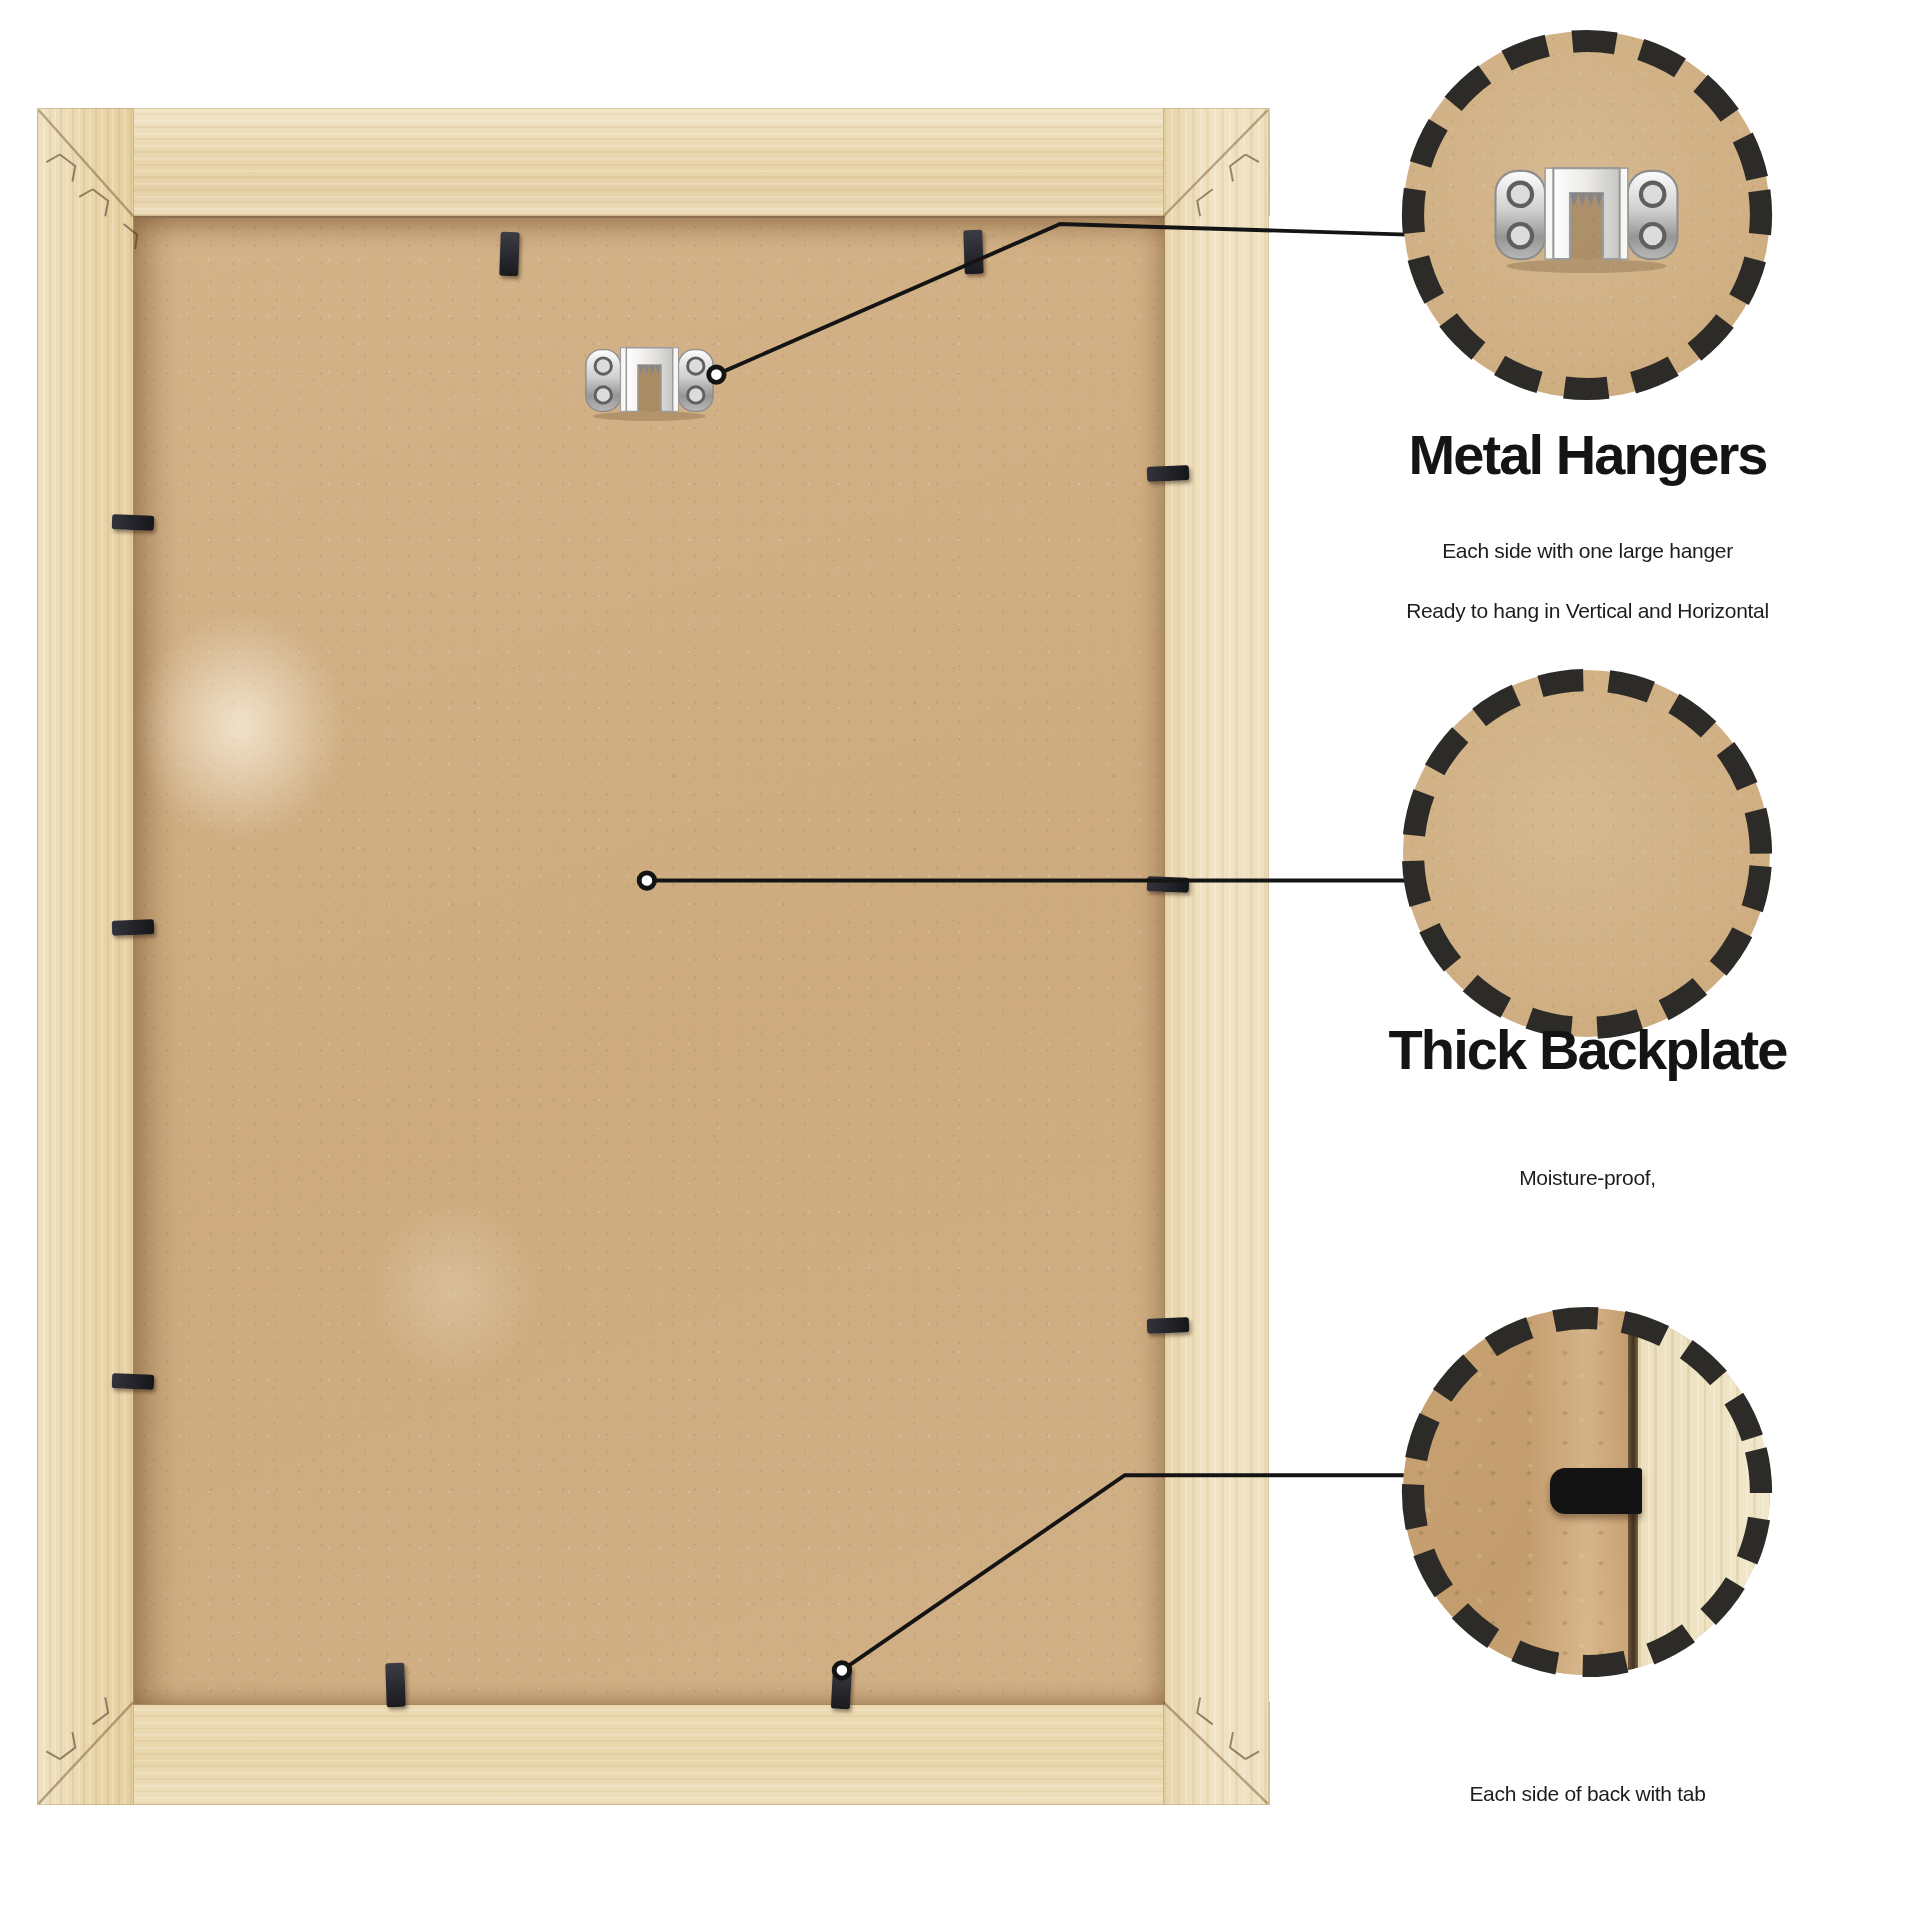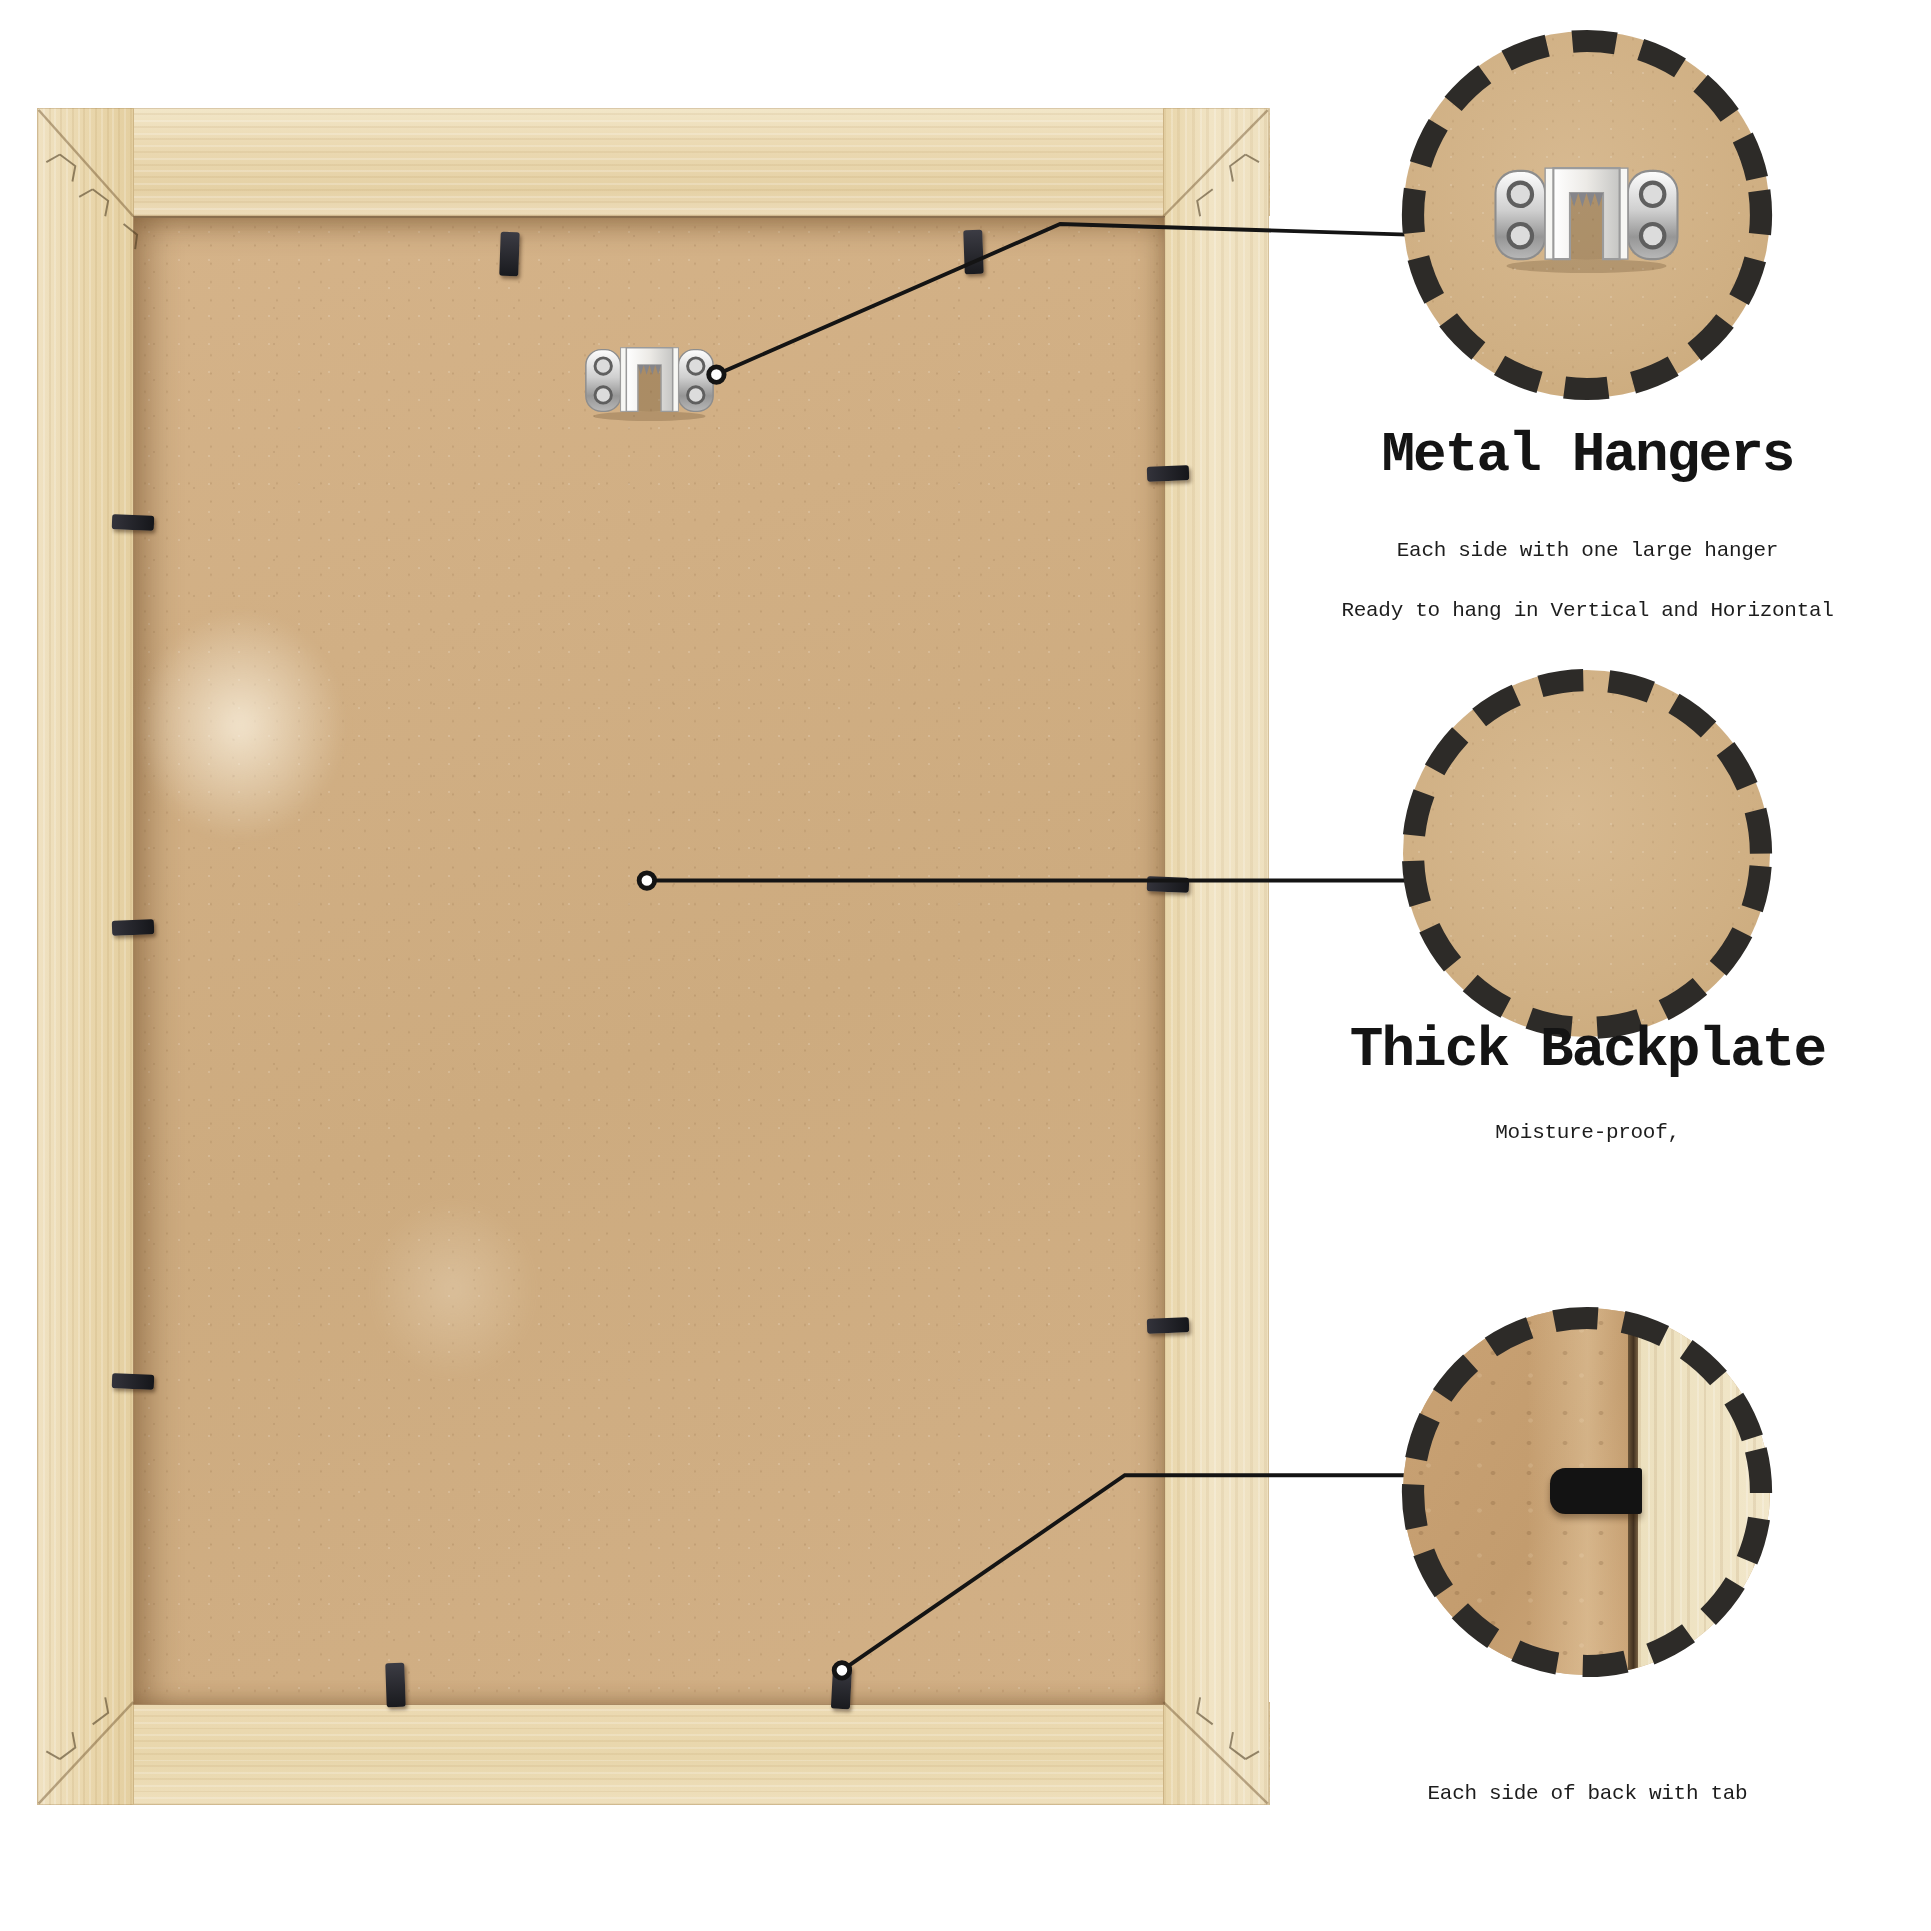--- a/index.html
+++ b/index.html
@@ -1,17 +1,17 @@
 <!DOCTYPE html>
 <html><head>
 <meta charset="utf-8">
 <style>
   html,body{margin:0;padding:0;background:#ffffff;}
   .canvas{position:relative;width:1931px;height:1931px;background:#ffffff;overflow:hidden;
-          font-family:Liberation Mono, monospace;}
+          font-family:Liberation Sans, sans-serif;}
 
   
   .rail{position:absolute;box-shadow:inset 0 0 0 1px rgba(150,115,65,.28);}
   .rail-top{left:37px;top:108px;width:1233px;height:108px;
     background:
       repeating-linear-gradient(0deg, rgba(165,128,68,.10) 0 1.9px, rgba(0,0,0,0) 1.9px 5.8px, rgba(255,255,255,.20) 5.8px 7.7px, rgba(0,0,0,0) 7.7px 12.6px),
       linear-gradient(180deg,#f2e6c8 0%,#ebd9b2 35%,#e5d1a5 75%,#eddcba 100%);}
   .rail-bottom{left:37px;top:1702px;width:1233px;height:103px;
     background:
       repeating-linear-gradient(0deg, rgba(165,128,68,.10) 0 1.9px, rgba(0,0,0,0) 1.9px 5.8px, rgba(255,255,255,.20) 5.8px 7.7px, rgba(0,0,0,0) 7.7px 12.6px),
@@ -209,21 +209,21 @@
     <div class="title">Metal Hangers</div>
   </div>
   <div class="label" style="top:521px;">
     <div class="sub">Each side with one large hanger</div>
     <div class="sub">Ready to hang in Vertical and Horizontal</div>
   </div>
 
   <div class="label" style="top:1020px;">
     <div class="title">Thick Backplate</div>
   </div>
-  <div class="label" style="top:1103px;">
+  <div class="label" style="top:1148px;">
     <div class="sub">Moisture-proof,</div>
   </div>
 
   <div class="label" style="top:1764px;">
     <div class="sub">Each side of back with tab</div>
   </div>
 
 </div>
 
 

